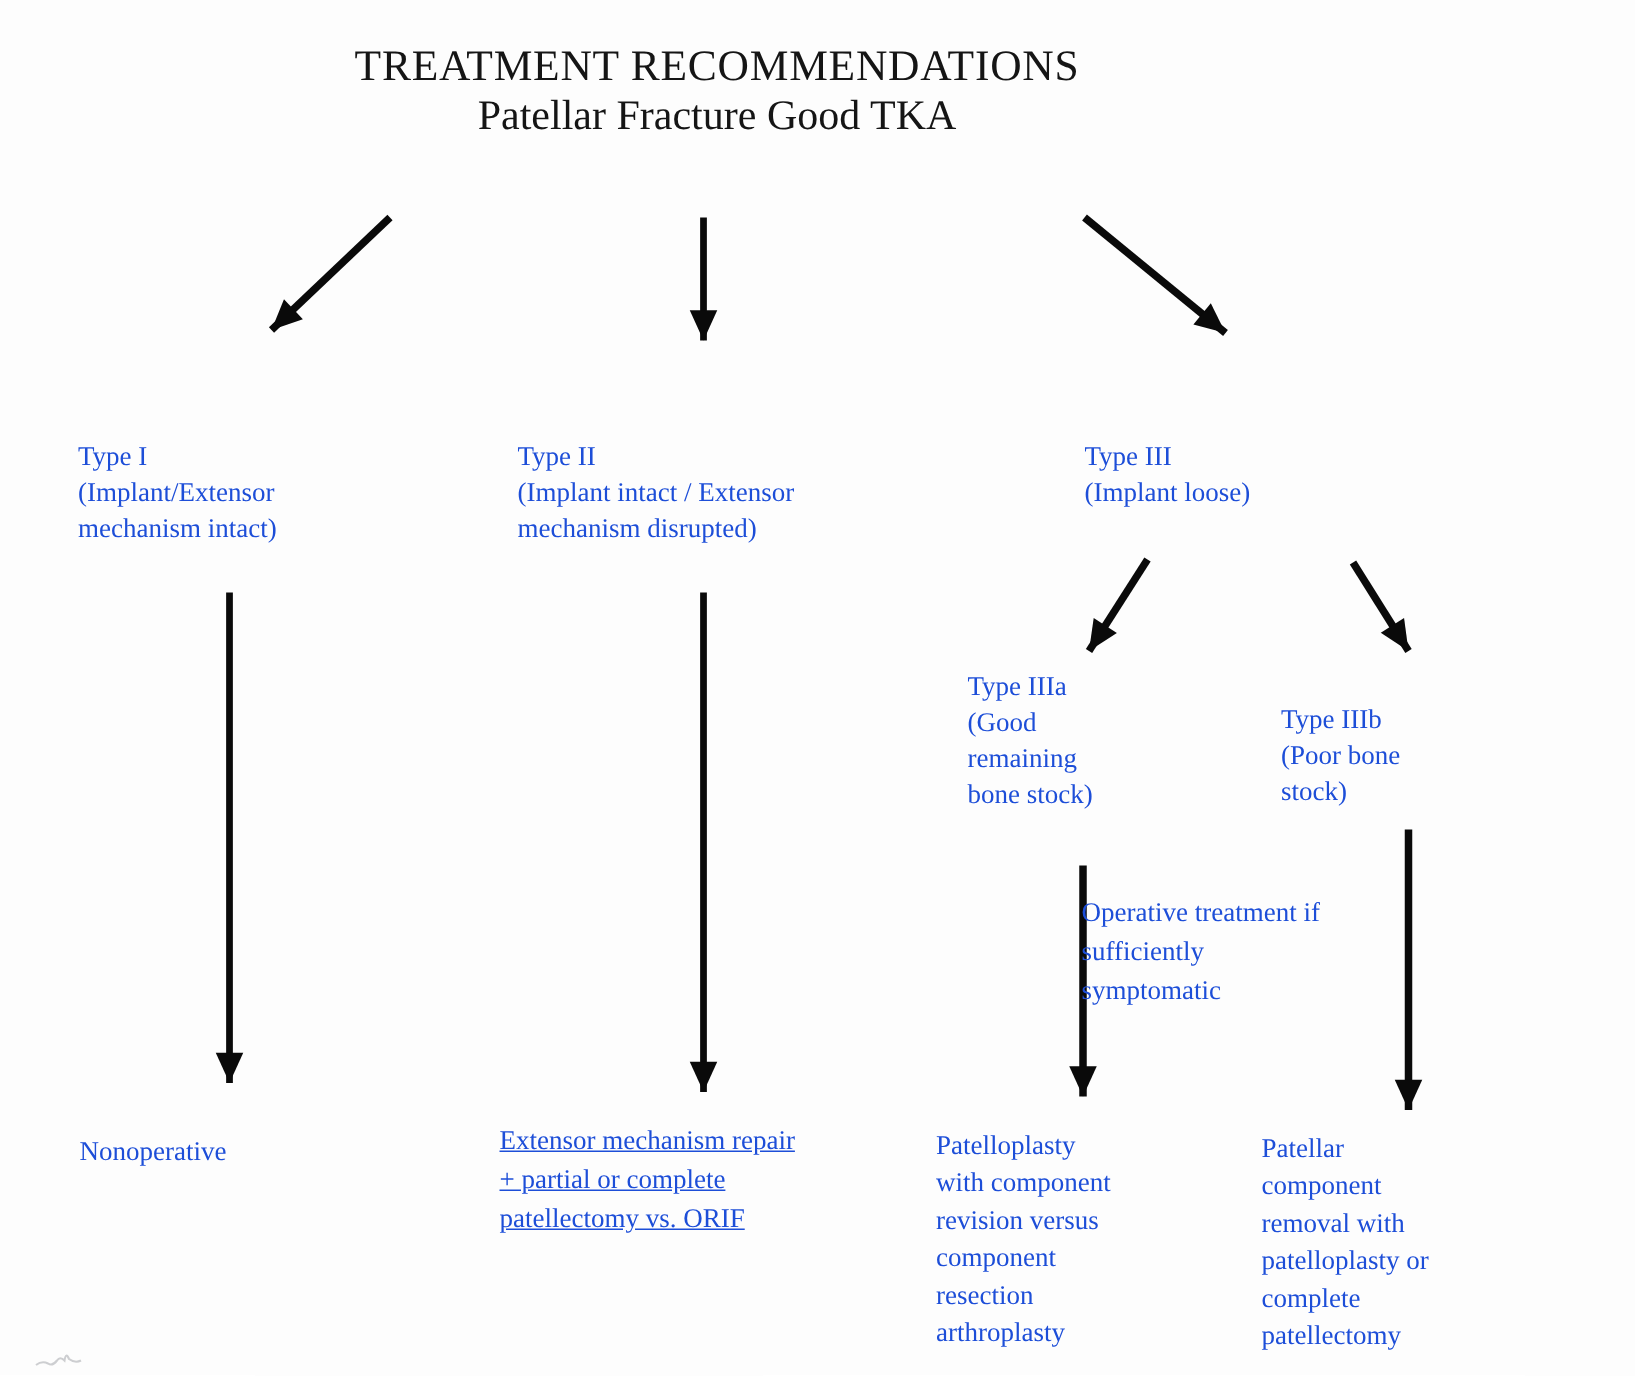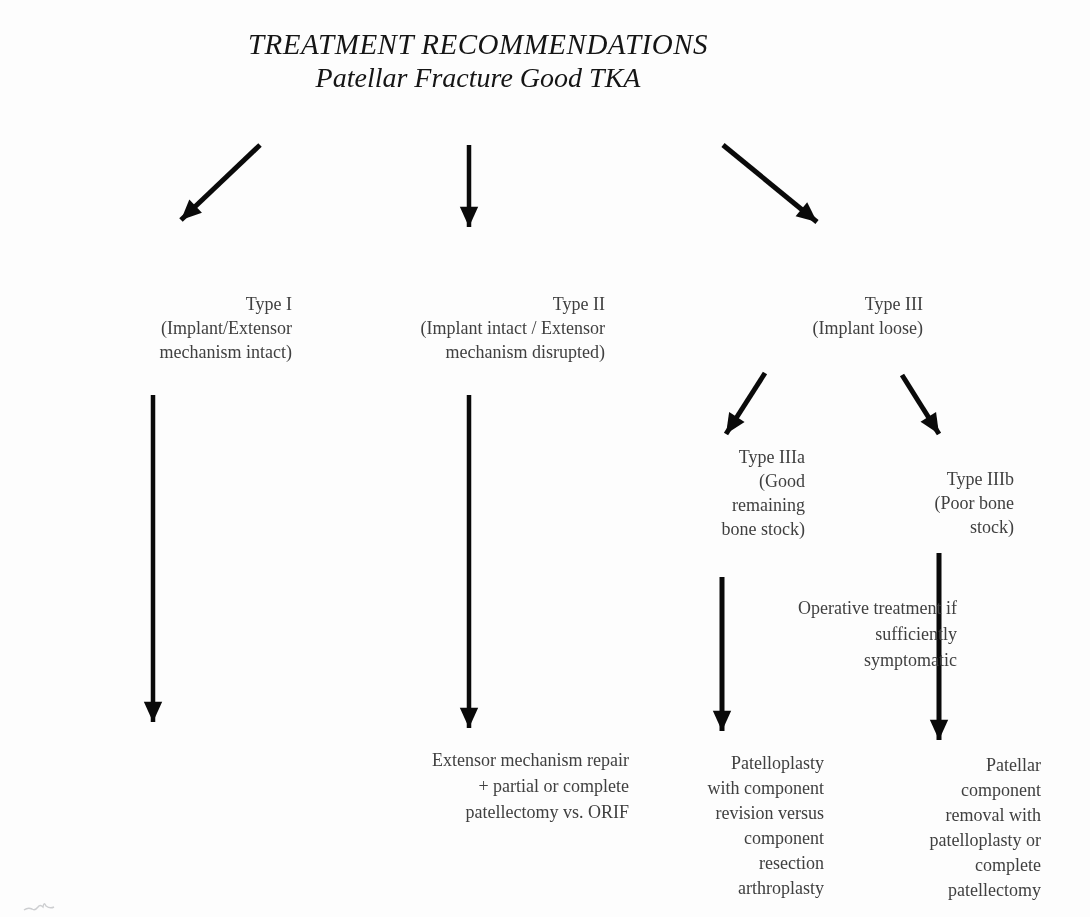--- a/index.html
+++ b/index.html
@@ -17,51 +17,49 @@
     overflow: hidden;
   }
   #arrow-layer {
     position: absolute;
     left: 0; top: 0;
     width: 1090px; height: 917px;
     pointer-events: none;
   }
   .flow-label {
     position: absolute;
-    text-align: right;
+    text-align: left;
     white-space: pre-line;
     font-size: 18px;
     line-height: 24px;
-    color: #404040;
+    color: #1d4ed8;
   }
   .title-block {
     position: absolute;
     left: 150px;
     top: 27px;
     width: 656px;
     text-align: center;
-    font-style: italic;
   }
   .title-line1 {
     font-size: 29px;
     line-height: 34px;
     letter-spacing: 0.5px;
     color: #151515;
   }
   .title-line2 {
     font-size: 28px;
     line-height: 33px;
     color: #151515;
   }
   .outcome {
     line-height: 25px;
   }
   .edge-note {
     line-height: 26px;
-    padding-left: 16px;
   }
   .artifact {
     position: absolute;
     left: 22px;
     top: 898px;
     opacity: 0.55;
   }
 </style>
 </head>
 <body>
@@ -107,21 +105,22 @@
 remaining
 bone stock)</div>
   <div class="flow-label" style="left:854px; top:467px; width:160px;">Type IIIb
 (Poor bone
 stock)</div>
 
   <div class="flow-label edge-note" style="left:721px; top:595px; width:220px;">Operative treatment if
 sufficiently
 symptomatic</div>
 
-  <div class="flow-label edge-note" style="left:333px; top:747px; width:280px;">Extensor mechanism repair
+  <div class="flow-label outcome" style="left:53px;  top:755px; width:200px;">Nonoperative</div>
+  <div class="flow-label edge-note" style="left:333px; top:747px; width:280px;text-decoration:underline;">Extensor mechanism repair
 + partial or complete
 patellectomy vs. ORIF</div>
   <div class="flow-label outcome" style="left:624px; top:751px; width:200px;">Patelloplasty
 with component
 revision versus
 component
 resection
 arthroplasty</div>
   <div class="flow-label outcome" style="left:841px; top:753px; width:200px;font-family:Liberation Serif, serif;">Patellar
 component

